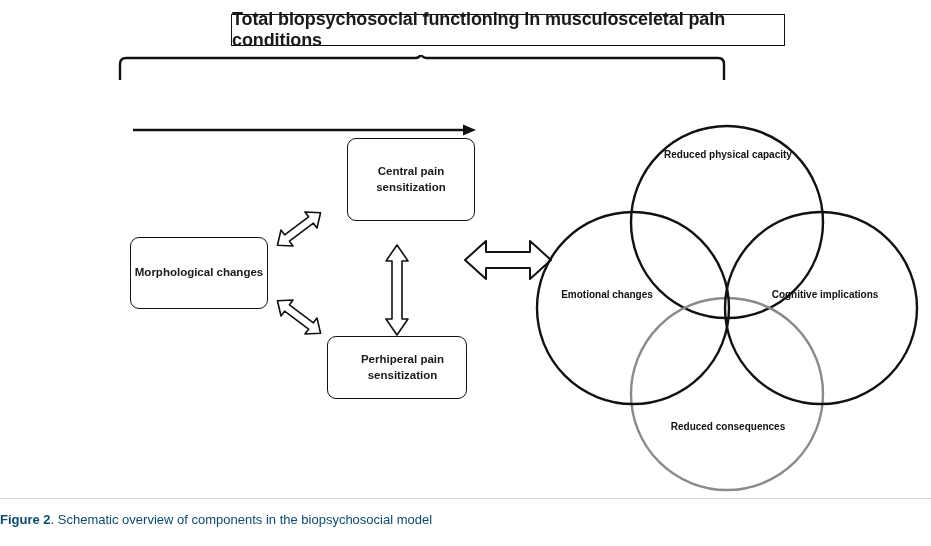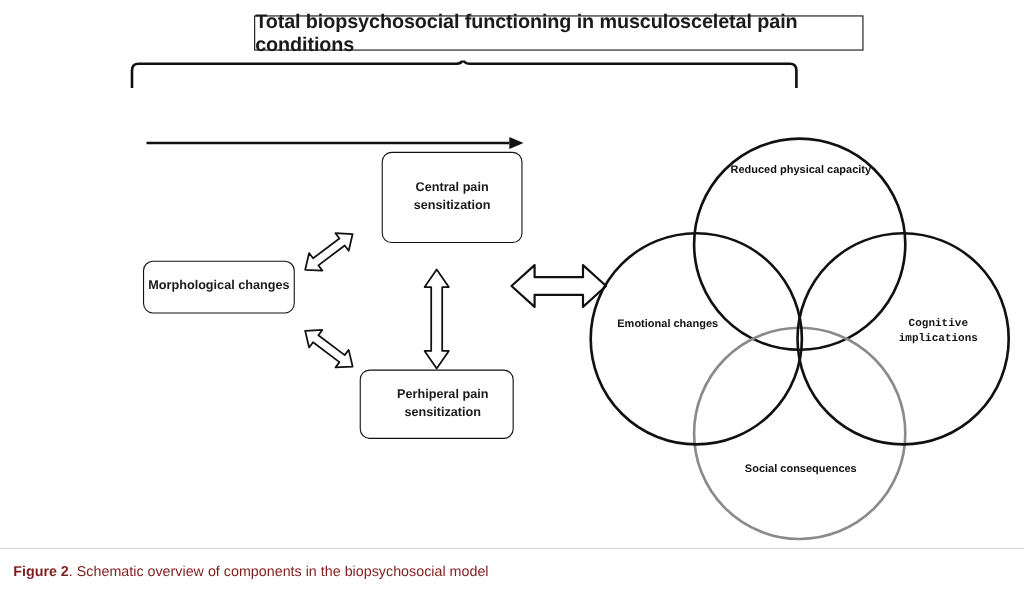--- a/index.html
+++ b/index.html
@@ -95,21 +95,21 @@
     left: 327px;
     top: 138px;
     width: 128px;
     height: 83px;
     margin-left: 20px;
   }
   #box-morph {
     left: 130px;
     top: 237px;
     width: 138px;
-    height: 48px;
+    height: 72px;
   }
   #box-periph {
     left: 327px;
     top: 336px;
     width: 140px;
     height: 63px;
     padding-left: 11px;
   }
 
   
@@ -133,30 +133,30 @@
     position: absolute;
     text-align: center;
     font-size: 10px;
     font-weight: bold;
     line-height: 1.35;
     color: #111;
     pointer-events: none;
   }
   #label-reduced { left: 648px; top: 148px; width: 160px; }
   #label-emotional { left: 545px; top: 288px; width: 124px; }
-  #label-cognitive { left: 788px; top: 288px; width: 130px; font-family: Liberation Mono, monospace; }
+  #label-cognitive { left: 760px; top: 288px; width: 130px; }
   #label-social { left: 640px; top: 420px; width: 176px; }
 
   
   .caption {
     position: absolute;
-    left: 12px;
+    left: 0;
     top: 512px;
     font-size: 13px;
-    color: #7f1d1d;
+    color: #0c4a6e;
   }
   .caption b { font-weight: bold; }
 </style>
 </head>
 <body>
 
 <div id="page">
   <div class="figure-area">
 
     <div class="title-box">
@@ -205,19 +205,19 @@
     <svg class="venn" viewBox="0 0 390 372">
       <circle cx="195" cy="100" r="96" fill="none" stroke="#111" stroke-width="2.4"></circle>
       <circle cx="195" cy="272" r="96" fill="none" stroke="#8a8a8a" stroke-width="2.4"></circle>
       <circle cx="101" cy="186" r="96" fill="none" stroke="#111" stroke-width="2.4"></circle>
       <circle cx="289" cy="186" r="96" fill="none" stroke="#111" stroke-width="2.4"></circle>
     </svg>
 
     <div class="venn-label" id="label-reduced">Reduced physical capacity</div>
     <div class="venn-label" id="label-emotional">Emotional changes</div>
     <div class="venn-label" id="label-cognitive">Cognitive implications</div>
-    <div class="venn-label" id="label-social">Social consequences</div>
+    <div class="venn-label" id="label-social">Reduced consequences</div>
   </div>
 
   <div class="caption">
     <b>Figure 2</b><span>. Schematic overview of components in the biopsychosocial model</span>
   </div>
 </div>
 
 </body></html>

